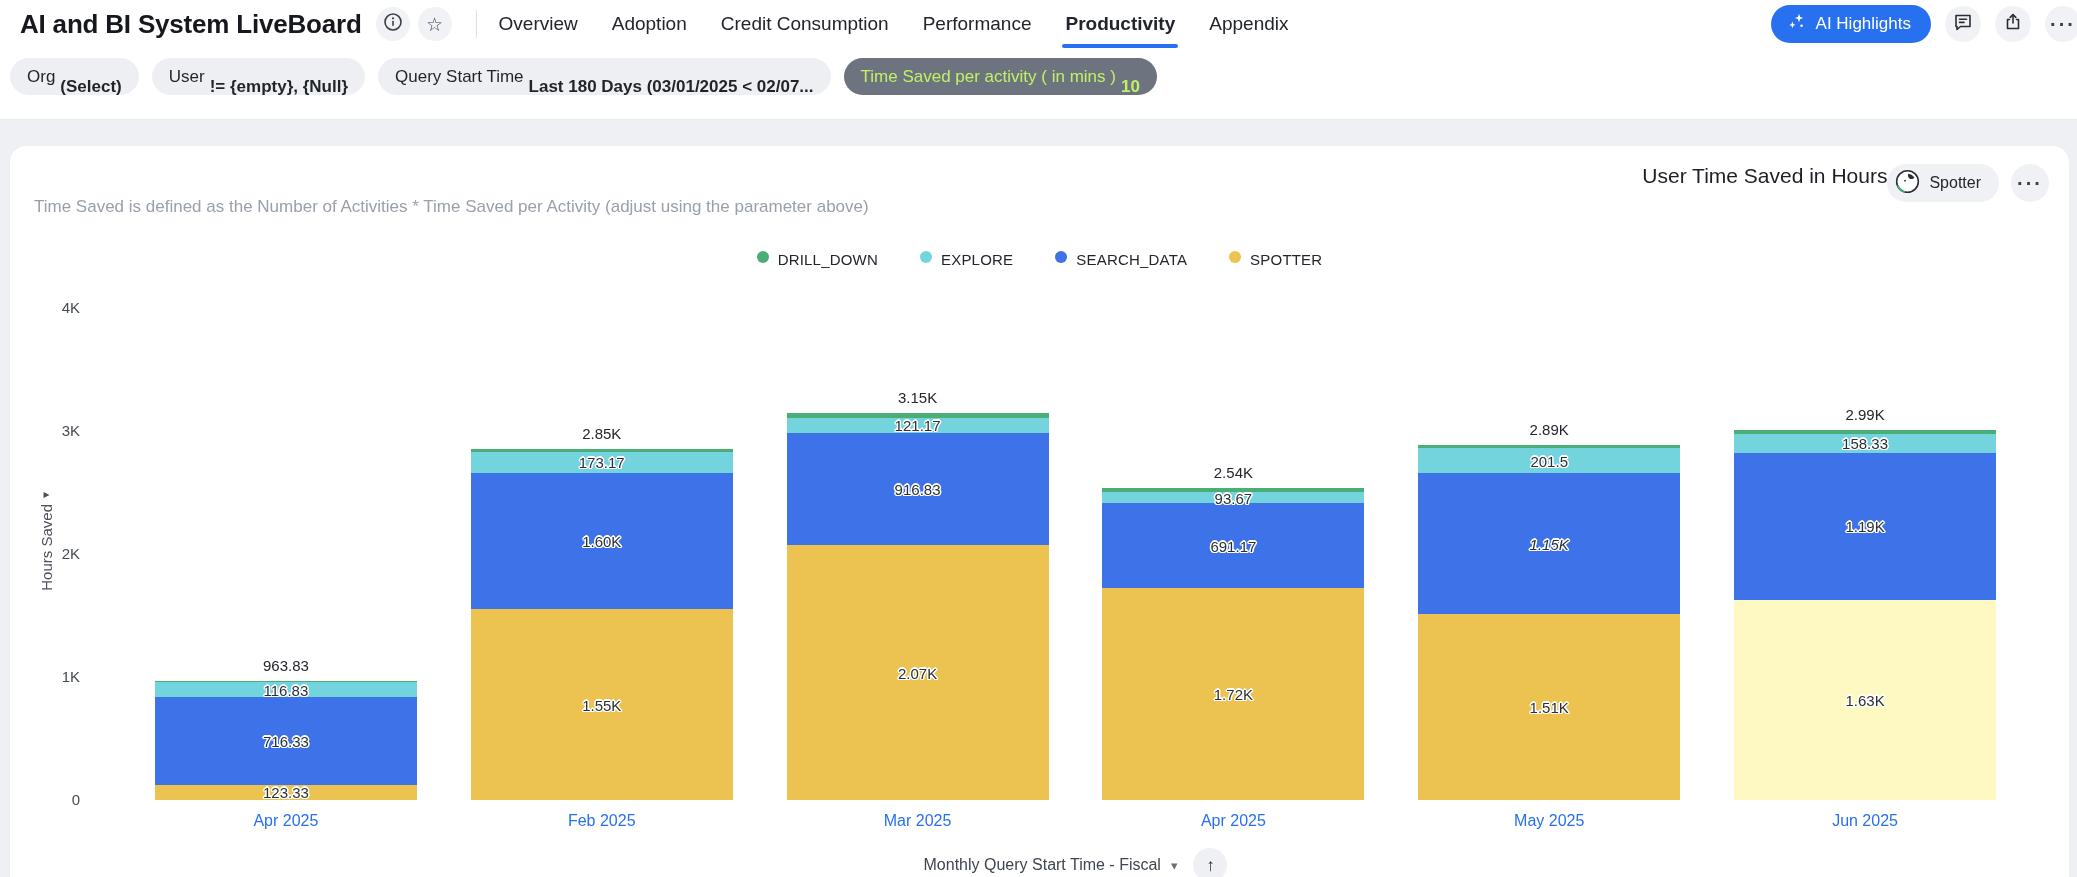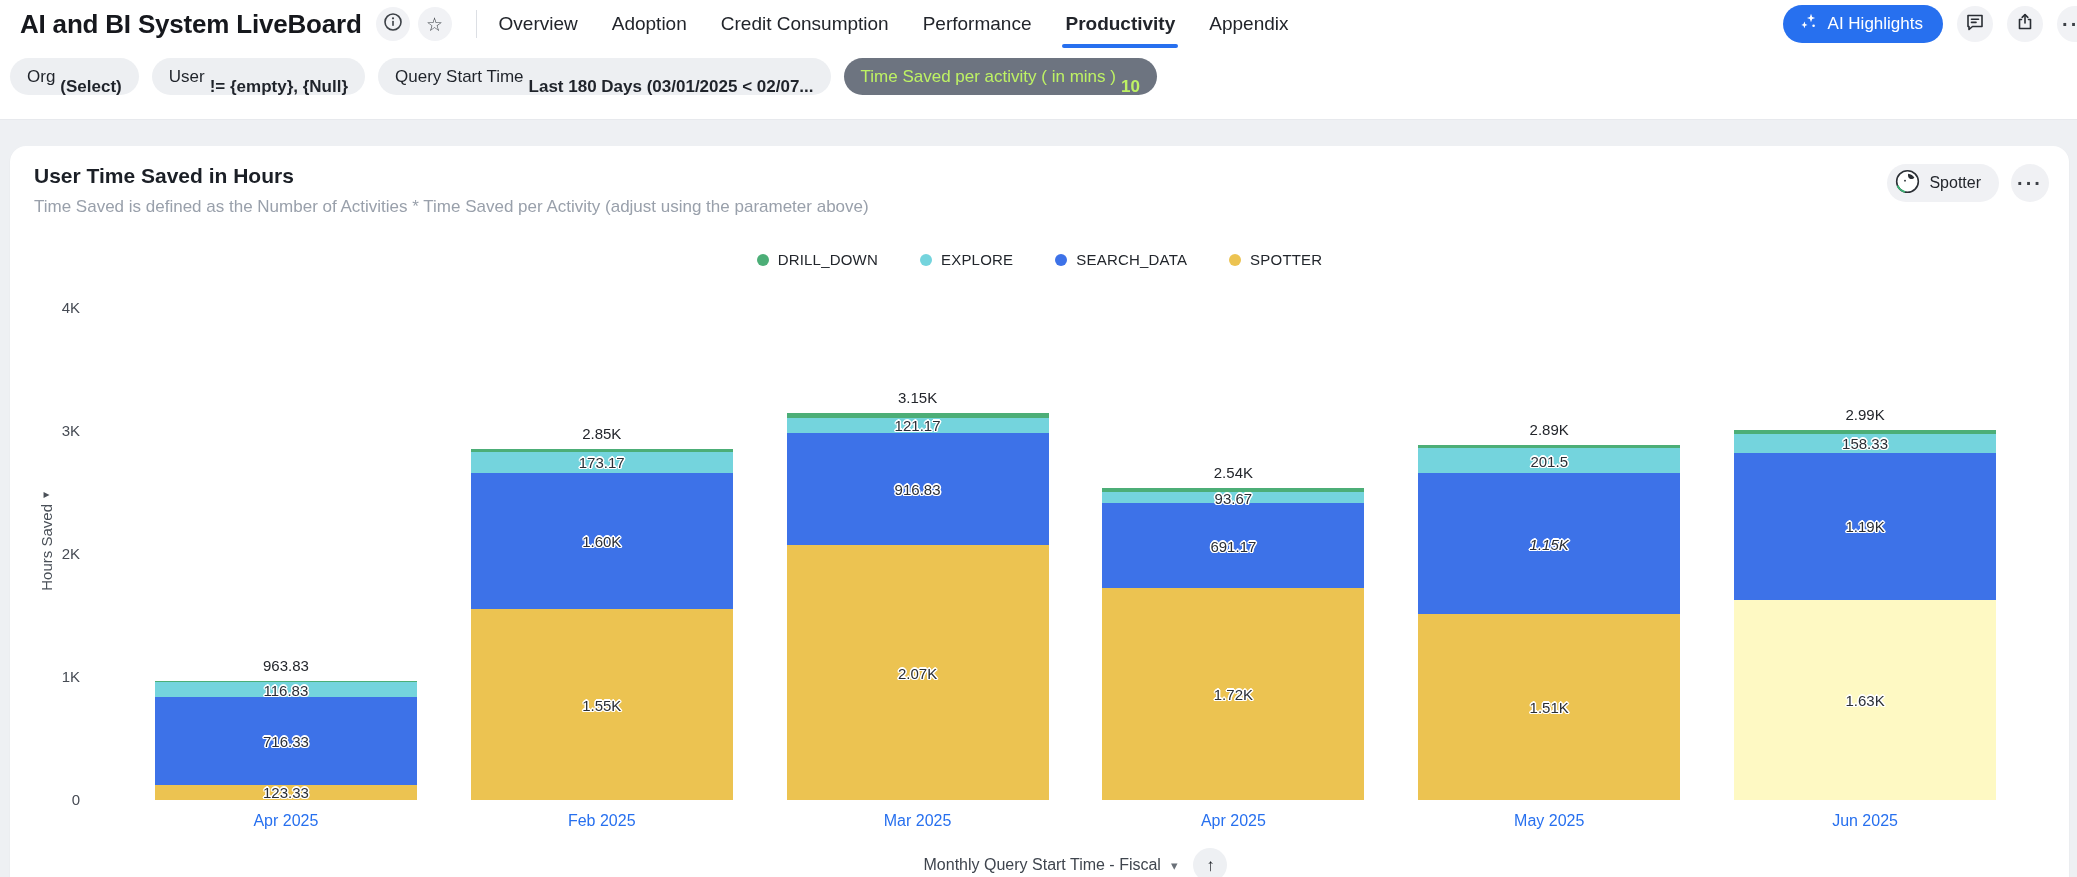--- a/index.html
+++ b/index.html
@@ -13,46 +13,46 @@
   .icon-circle + .icon-circle { margin-left:8px; }
   .title-icons { display:flex; align-items:center; margin-left:14px; }
   .vdivider { width:1px; height:28px; background:#dcdfe4; margin:0 22px 0 24px; }
   .star-glyph { font-size:19px; color:#3c4046; line-height:1; }
 
   .tabs { display:flex; gap:34px; align-items:center; height:48px; }
   .tab { height:100%; display:flex; align-items:center; position:relative; font-size:19px; color:#22252b; cursor:pointer; white-space:nowrap; }
   .tab.active { font-weight:700; }
   .tab.active::after { content:""; position:absolute; left:-3px; right:-3px; bottom:0; height:4px; border-radius:3px; background:#2770ef; }
 
-  .topbar-right { margin-left:auto; display:flex; align-items:center; gap:14px; padding-right:0; }
+  .topbar-right { margin-left:auto; display:flex; align-items:center; gap:14px; padding-right:12px; }
   .ai-btn { height:38px; border-radius:19px; background:#2770ef; color:#fff; display:flex; align-items:center; gap:9px; padding:0 20px 0 16px; font-size:17px; font-weight:500; cursor:pointer; white-space:nowrap; }
   .round-btn { width:36px; height:36px; border-radius:50%; background:#f1f2f5; display:flex; align-items:center; justify-content:center; cursor:pointer; flex:0 0 auto; }
   .more-top { margin-right:-16px; }
   .dots { font-size:20px; font-weight:700; color:#3c4046; letter-spacing:2px; line-height:1; }
 
   
   .filters-row { background:#fff; height:72px; padding:10px 0 0 10px; display:flex; gap:13px; align-items:flex-start; border-bottom:1px solid #e7e9ed; }
   .chip { height:37px; border-radius:19px; background:#edeff2; display:flex; align-items:center; padding:0 17px; font-size:17px; color:#1f232a; cursor:pointer; white-space:nowrap; }
   .chip b { font-weight:700; margin-left:5px;margin-top:20px; }
   .chip.dark { background:#6d7480; color:#bef264; }
 
   .page-gap { height:26px; }
 
   
   .card { margin:0 8px 0 10px; height:780px; background:#fff; border-radius:16px; box-shadow:0 1px 2px rgba(0,0,0,0.05); }
   .card-head { display:flex; align-items:flex-start; padding:18px 20px 0 24px; }
   .title-block { flex:1; }
-  .card-title { font-size:21px; font-weight:700; color:#1b1f26; }
+  .card-title { font-size:21px; font-weight:400; color:#1b1f26;text-align:right; }
   .card-sub { margin-top:9px; font-size:17px; color:#99a0ab; }
   .spotter-btn { height:38px; border-radius:19px; background:#f0f1f4; display:flex; align-items:center; gap:9px; padding:0 18px 0 8px; font-size:16px; color:#23262c; cursor:pointer; }
   .more-card { width:38px; height:38px; border-radius:50%; background:#f0f1f4; display:flex; align-items:center; justify-content:center; margin-left:12px; cursor:pointer; }
 
   
   .legend { margin-top:34px; display:flex; justify-content:center; align-items:center; gap:42px; }
-  .legend-item { display:flex; align-items:center; gap:9px; cursor:pointer; }
+  .legend-item { display:flex; align-items:flex-start; gap:9px; cursor:pointer; }
   .legend-dot { width:12px; height:12px; border-radius:50%; }
   .legend-label { font-size:15px; font-weight:500; color:#22262c; letter-spacing:0.2px; }
 
   
   .chart-outer { position:relative; margin-top:40px; padding-left:118px; padding-right:46px; }
   .yaxis { position:absolute; left:0; top:0; width:70px; height:492px; }
   .ytick { position:absolute; right:0; width:100%; text-align:right; font-size:15px; color:#464b54; line-height:18px; }
   .ylabel-wrap { position:absolute; left:28px; top:180px; display:flex; flex-direction:column; align-items:center; gap:4px; }
   .ylabel-arrow { font-size:12px; color:#4a5058; line-height:1; }
   .ylabel-text { writing-mode:vertical-rl; transform:rotate(180deg); font-size:15px; color:#4a5058; white-space:nowrap; }

